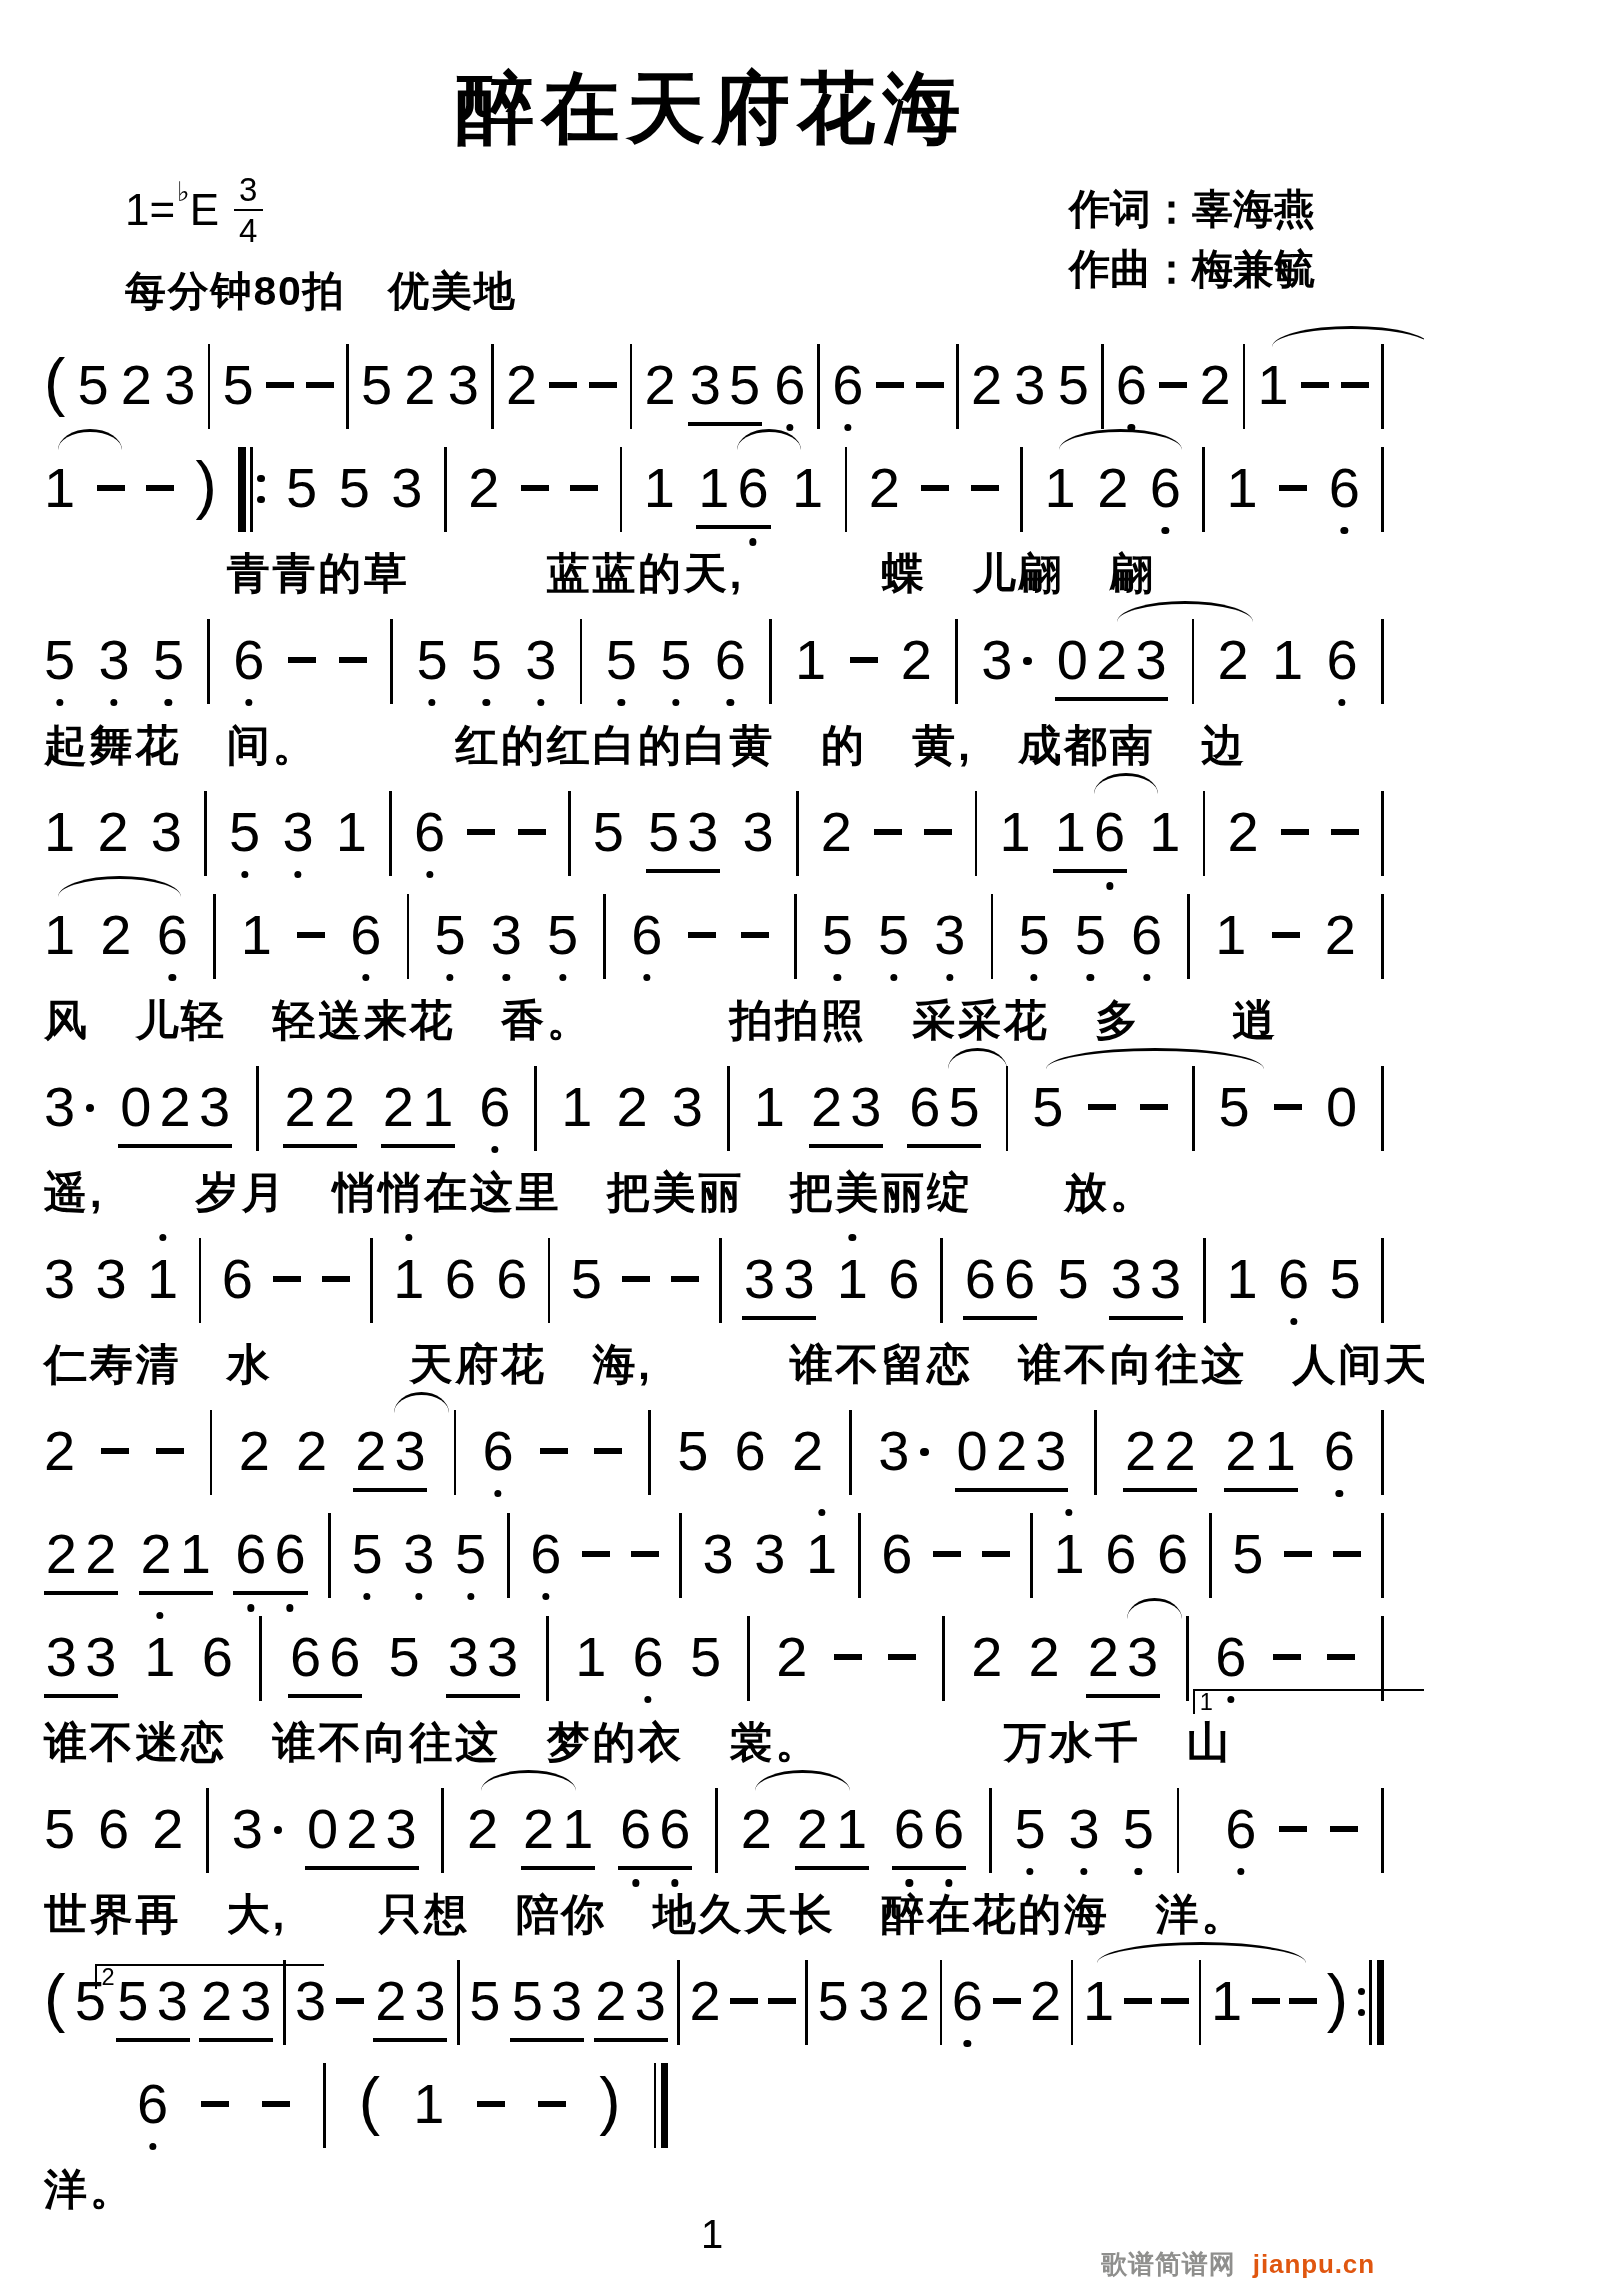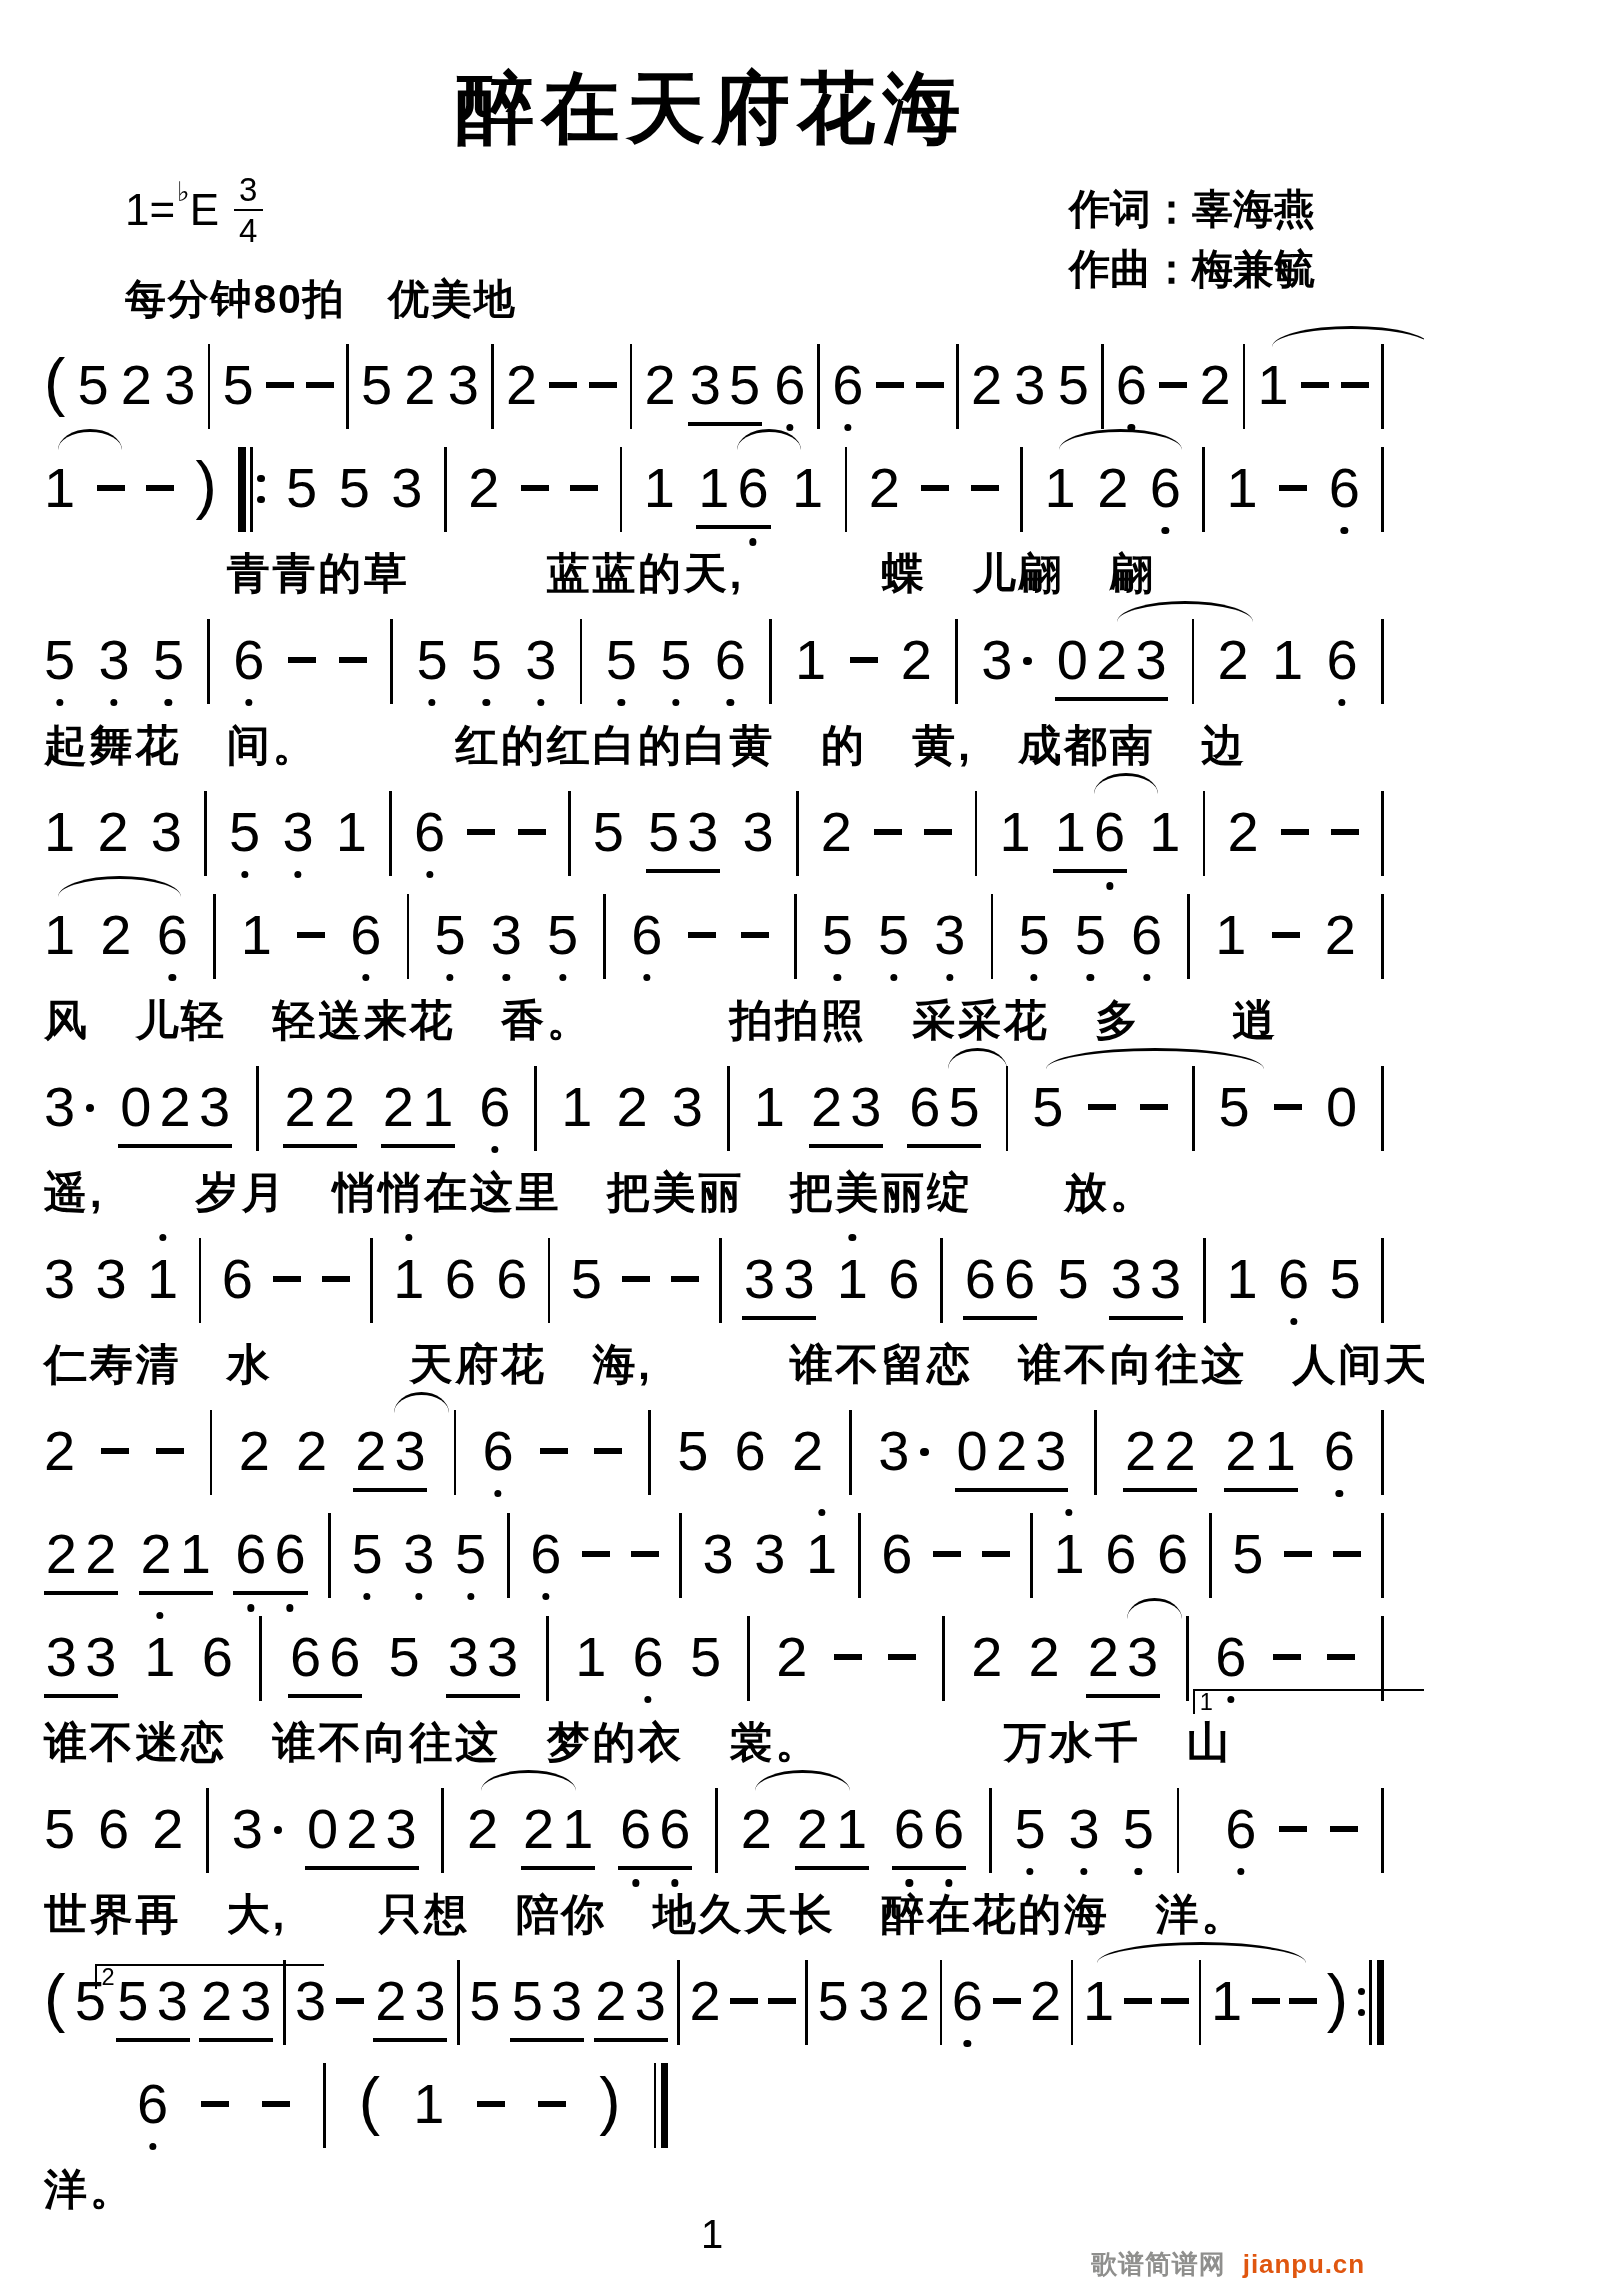--- a/index.html
+++ b/index.html
@@ -5,21 +5,21 @@
   html,body{margin:0;padding:0;background:#fff;}
   .page{position:relative;width:1424px;height:2295px;background:#ffffff;overflow:hidden;
         font-family:"Liberation Sans","DejaVu Sans",sans-serif;color:#000;}
   
   .title{text-align:center;font-size:78px;font-weight:bold;letter-spacing:7.3px;padding-top:65px;line-height:87px;}
   .meta{display:flex;justify-content:space-between;align-items:flex-start;padding:3.6px 109px 0 125px;height:162px;}
   .keyline{display:flex;align-items:center;font-size:44px;font-weight:normal;margin-top:16.4px;}
   .flat{font-size:27px;position:relative;top:-18px;left:1.8px;margin-right:1.8px;}
   .frac{display:inline-flex;flex-direction:column;align-items:center;margin-left:14.5px;font-size:33px;line-height:35px;}
   .fracbar{width:29px;height:2.7px;background:#000;margin:1.8px 0;}
-  .tempo{font-size:41px;font-weight:bold;margin-top:24px;letter-spacing:1.8px;}
+  .tempo{font-size:41px;font-weight:bold;margin-top:16px;letter-spacing:1.8px;}
   .credits{font-size:41px;font-weight:bold;line-height:60px;margin-top:23.6px;text-align:center;}
   
   .score{padding:5.5px 40px 0 44px;}
   .line{margin-bottom:0;}
   .line.nolyr{margin-bottom:16.4px;}
   .n-row{display:flex;justify-content:space-between;align-items:flex-start;margin-top:27px;height:76px;position:relative;}
   .n-row.short{justify-content:flex-start;gap:33px;padding-left:60px;}
   .note{position:relative;display:inline-block;font-size:56px;line-height:69px;}
   .grp{position:relative;display:inline-flex;gap:8.2px;border-bottom:4.5px solid #000;padding:0 1.8px 2.7px 1.8px;}
   .bar{width:2.7px;height:85px;background:#000;margin-top:-6.4px;}
@@ -36,21 +36,21 @@
   .thick{width:7.3px;background:#000;}
   .thin{width:2.7px;background:#000;}
   .rdots{display:flex;flex-direction:column;justify-content:center;gap:13.6px;}
   .rdots i{display:block;width:7.3px;height:7.3px;border-radius:50%;background:#000;}
   .volta{position:relative;width:0;height:0;}
   .vline{position:absolute;left:-9px;bottom:80px;height:23.6px;border-top:2.7px solid #000;border-left:2.7px solid #000;}
   .vlabel{position:absolute;left:4.5px;top:0.9px;font-size:23.6px;line-height:23.6px;}
   .lyr{font-size:43px;font-weight:bold;margin-top:20px;line-height:49px;white-space:pre;letter-spacing:2.7px;}
   
   .pagenum{position:absolute;left:0;right:0;bottom:38px;text-align:center;font-size:40px;}
-  .watermark{position:absolute;right:59px;bottom:12.7px;font-size:26px;font-weight:bold;letter-spacing:0.9px;}
+  .watermark{position:absolute;right:49px;bottom:12.7px;font-size:26px;font-weight:bold;letter-spacing:0.9px;}
   .wm-site{color:#8f8f8d;}
   .wm-url{color:#e0560f;margin-left:9px;}
 </style>
 </head>
 <body>
 
 <div class="page">
 
   <div class="title">醉在天府花海</div>
 

